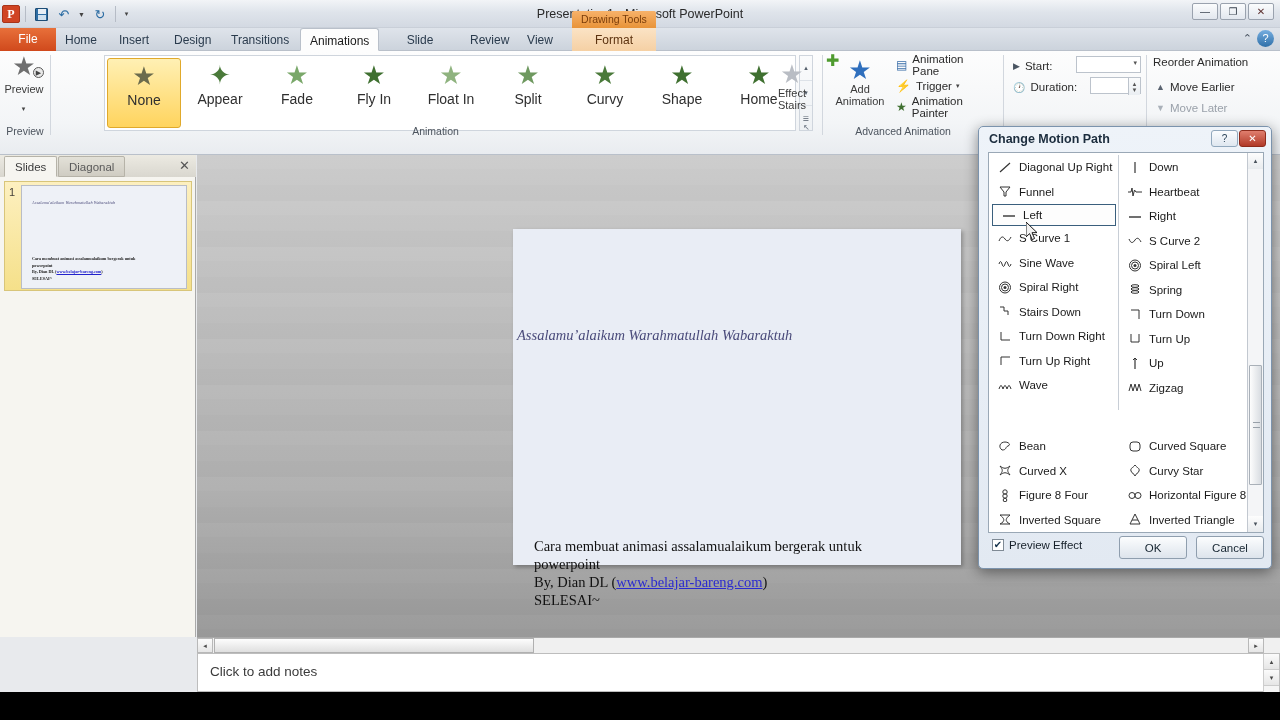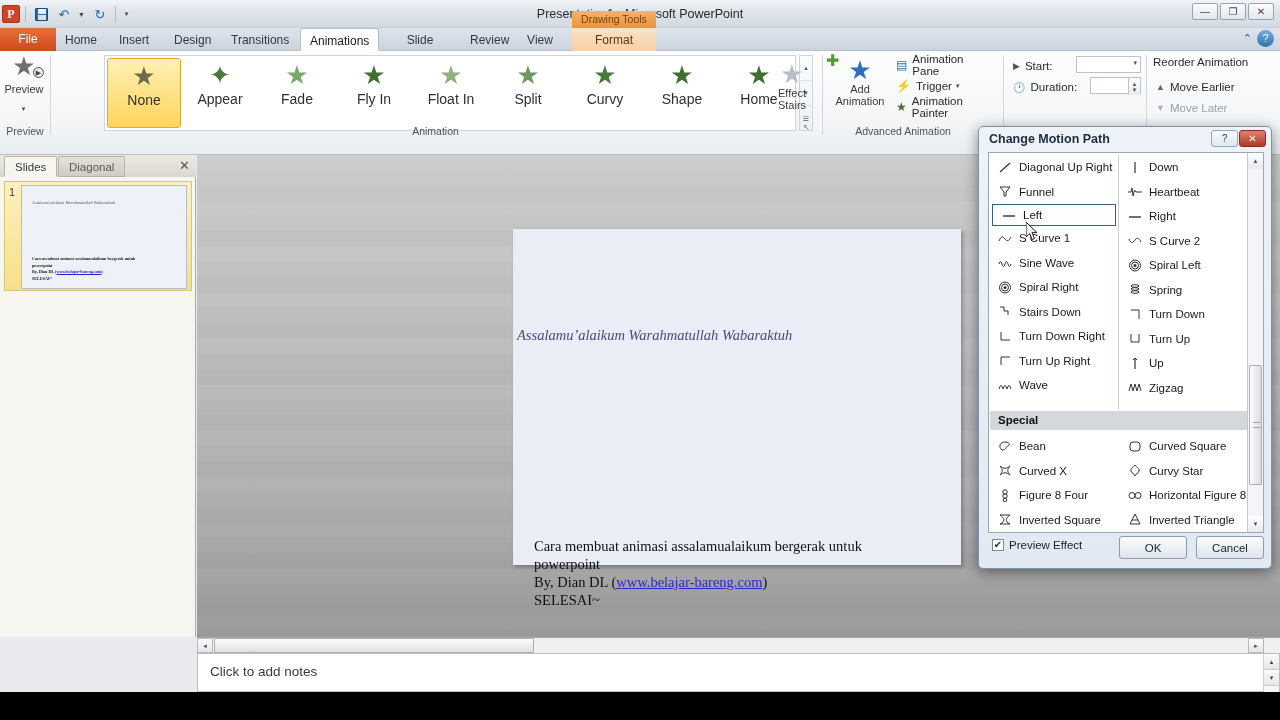--- a/index.html
+++ b/index.html
@@ -710,21 +710,20 @@
           <div class="lb-item">
             <span class="ico">
                 <svg width="14" height="13">
                   <path d="M1 10 L3 3 L5 10 L7 3 L9 10 L11 3 L13 10" fill="none" stroke="#333" stroke-width="1"></path>
                 </svg>
               </span>
             <span>Zigzag</span>
           </div>
         </div>
 
-        <div class="grp-head" style="top:258px">Special</div>
 
         <div class="lb-col" style="left:0;top:281px">
           <div class="lb-item">
             <span class="ico">
                 <svg width="14" height="13">
                   <path d="M4 10 C0 7 2 2 7 2 C11 2 13 5 10 6 C7 7 9 10 4 10 Z" fill="none" stroke="#333" stroke-width="1"></path>
                 </svg>
               </span>
             <span>Bean</span>
           </div>

